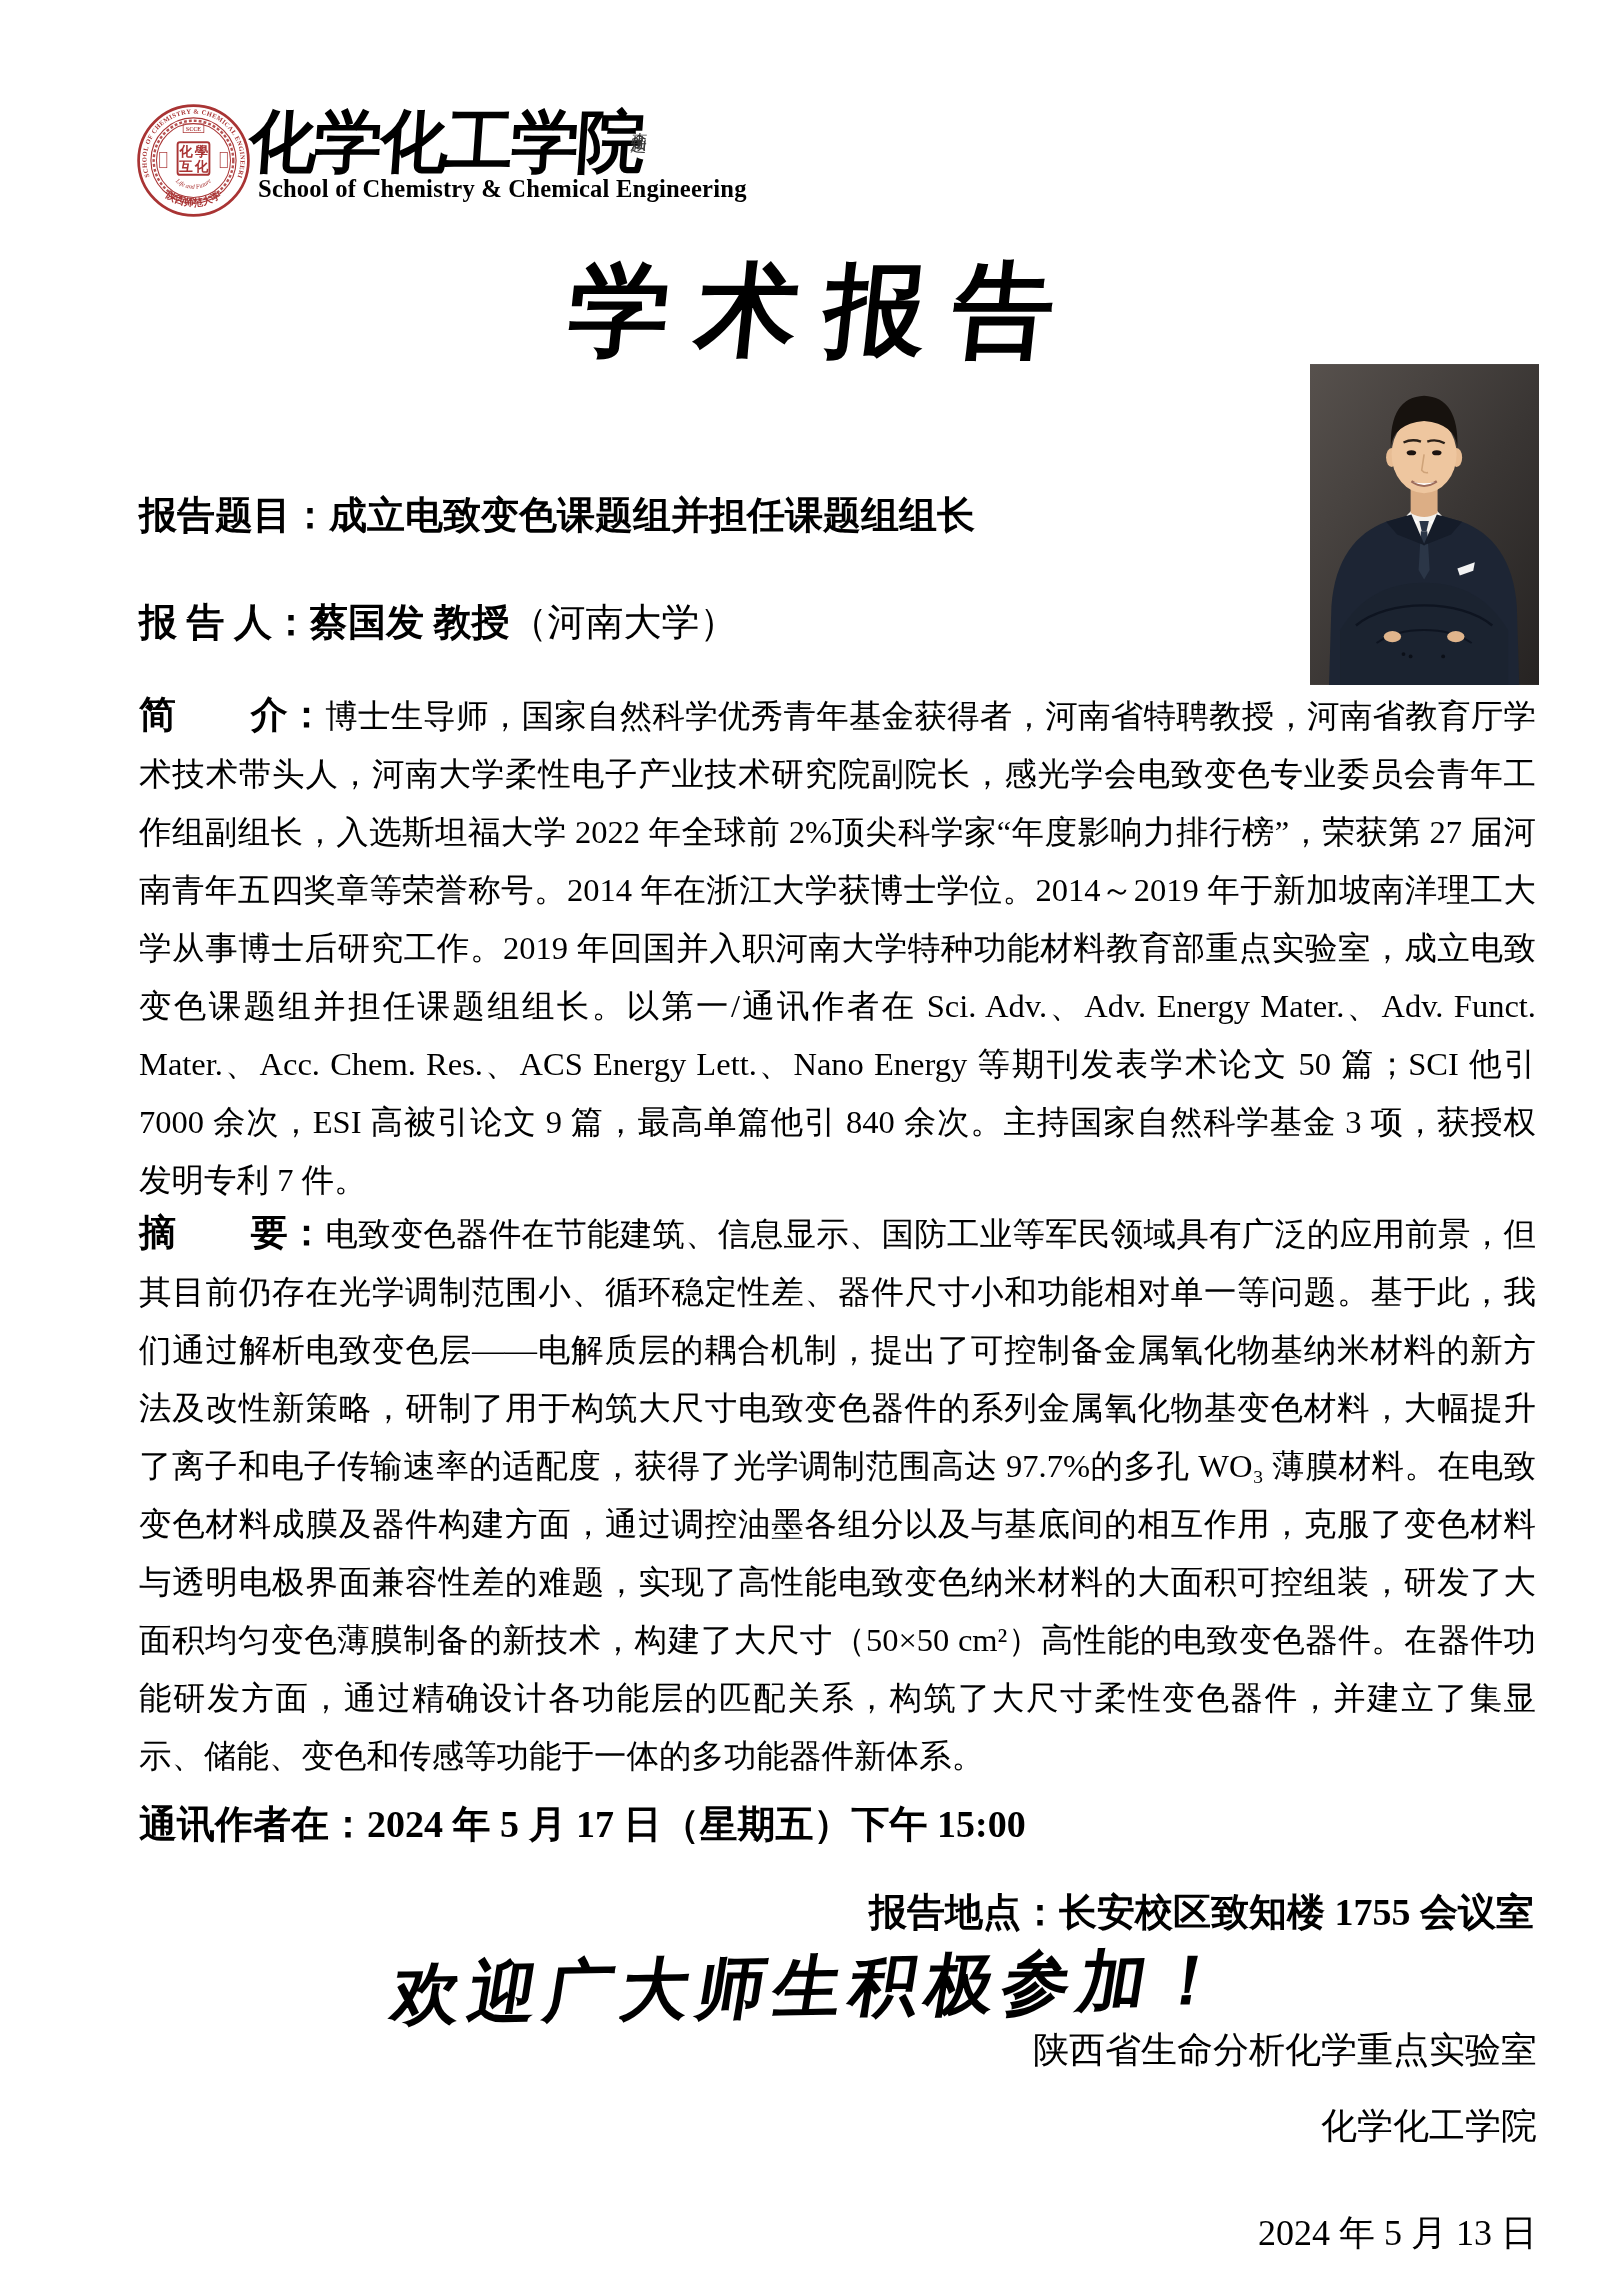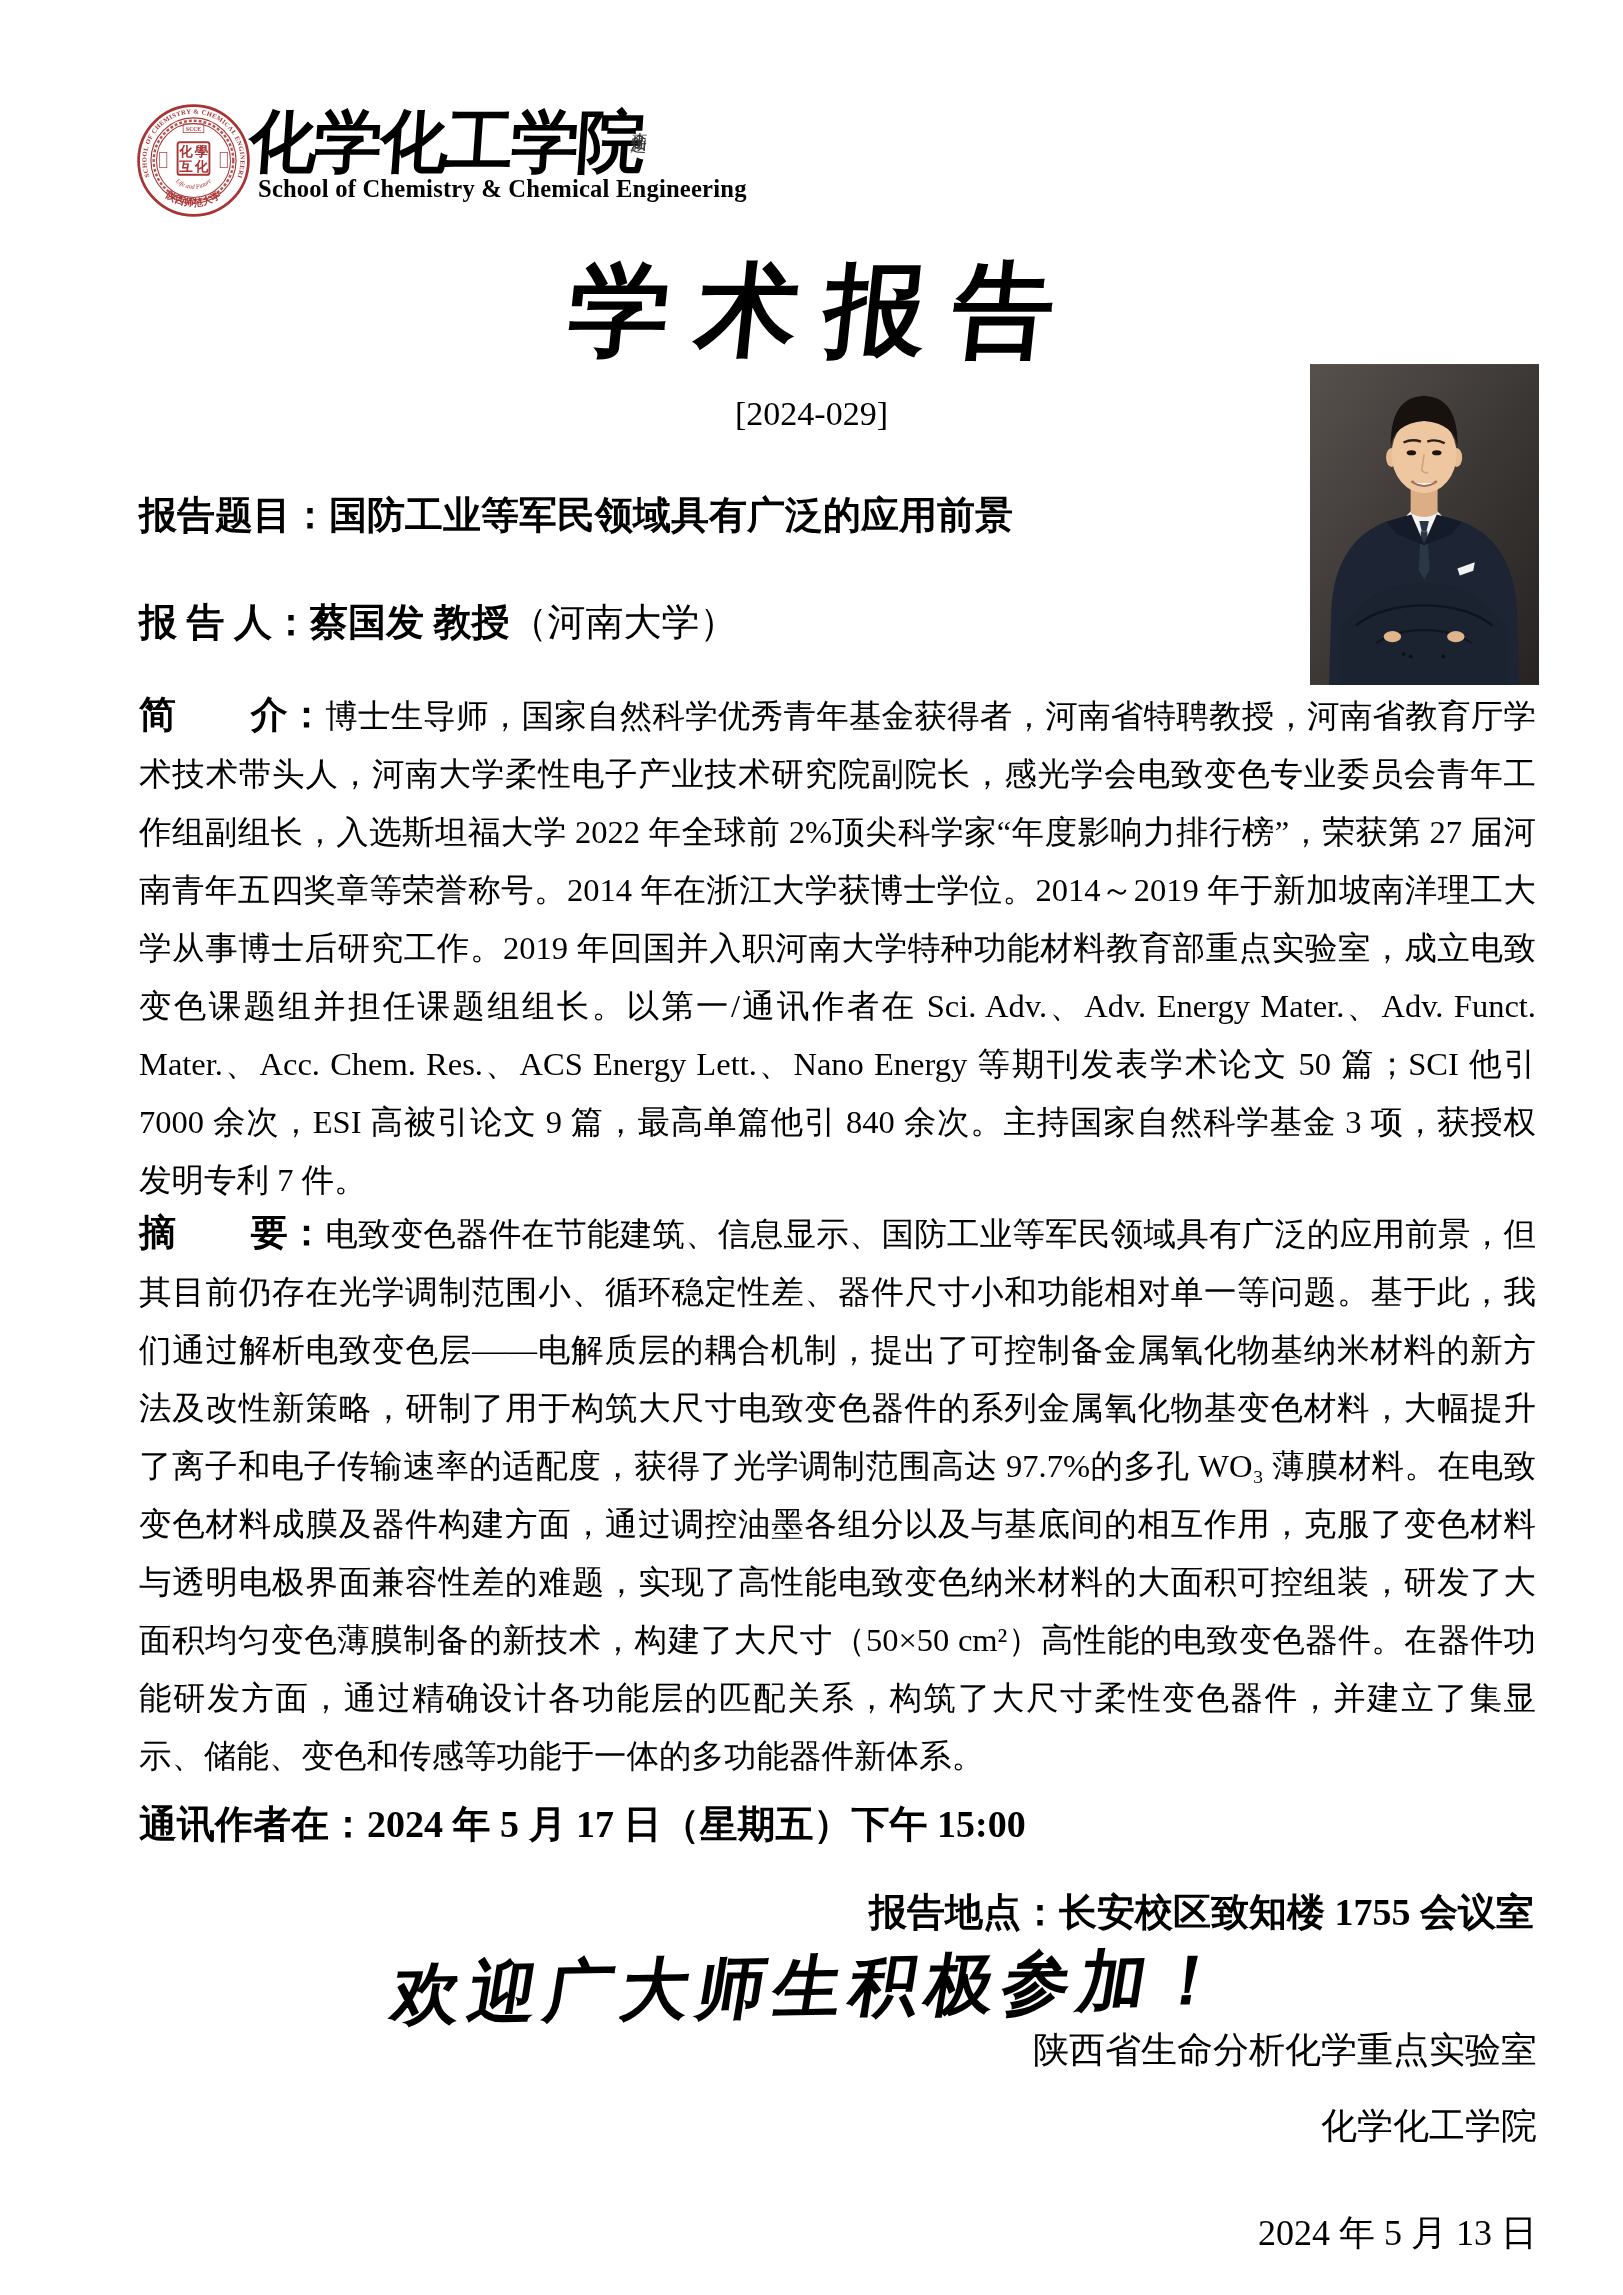--- a/index.html
+++ b/index.html
@@ -108,21 +108,20 @@
     </text>
   </svg>
 
   <div class="calli-school">化学化工学院</div>
   <div class="inscriber">李灿题</div>
   <div class="school-en">School of Chemistry &amp; Chemical Engineering</div>
 
   <div class="banner">
     <span class="t">学术报告</span>
   </div>
-  <div class="issue">[2024-029]</div>
 
   <svg class="photo" viewBox="0 0 289 405">
     <defs>
       <linearGradient id="pbg" x1="0" y1="0" x2="1" y2="1">
         <stop offset="0" stop-color="#57514d"></stop>
         <stop offset="0.55" stop-color="#3a3634"></stop>
         <stop offset="1" stop-color="#262322"></stop>
       </linearGradient>
     </defs>
     <rect x="0" y="0" width="289" height="405" fill="url(#pbg)"></rect>
@@ -158,21 +157,21 @@
     <path d="M118,99 q11,-5 22,-1" stroke="#2a1f17" stroke-width="3" fill="none"></path>
     <path d="M148,98 q11,-4 22,2" stroke="#2a1f17" stroke-width="3" fill="none"></path>
     <ellipse cx="128" cy="112" rx="6" ry="3.2" fill="#1d1410"></ellipse>
     <ellipse cx="160" cy="112" rx="6" ry="3.2" fill="#1d1410"></ellipse>
     <path d="M144,114 L141,134 q3,4 8,3" stroke="#cfa379" stroke-width="2" fill="none"></path>
     <path d="M128,148 Q144,159 160,148" stroke="#9c6b5a" stroke-width="3" fill="none"></path>
     <path d="M130,149 Q144,156 158,149 Q144,152 130,149 Z" fill="#fff"></path>
   </svg>
 
   <div class="row row-topic">
-    <span class="bold">报告题目：</span><span class="bold">国防工业等军民领域具有广泛的应用前景</span>
+    <span class="bold">报告题目：</span><span class="bold">成立电致变色课题组并担任课题组组长</span>
   </div>
 
   <div class="row row-speaker">
     <span class="bold">报 告 人：</span><span class="bold">蔡国发 教授</span><span class="affil">（河南大学）</span>
   </div>
 
   <div class="para para-bio">
     <span class="lbl">简　　介：</span><span>博士生导师，国家自然科学优秀青年基金获得者，河南省特聘教授，河南省教育厅学术技术带头人，河南大学柔性电子产业技术研究院副院长，感光学会电致变色专业委员会青年工作组副组长，入选斯坦福大学 2022 年全球前 2%顶尖科学家“年度影响力排行榜”，荣获第 27 届河南青年五四奖章等荣誉称号。2014 年在浙江大学获博士学位。2014～2019 年于新加坡南洋理工大学从事博士后研究工作。2019 年回国并入职河南大学特种功能材料教育部重点实验室，成立电致变色课题组并担任课题组组长。以第一/通讯作者在 Sci. Adv.、Adv. Energy Mater.、Adv. Funct. Mater.、Acc. Chem. Res.、ACS Energy Lett.、Nano Energy 等期刊发表学术论文 50 篇；SCI 他引 7000 余次，ESI 高被引论文 9 篇，最高单篇他引 840 余次。主持国家自然科学基金 3 项，获授权发明专利 7 件。</span>
   </div>
 

